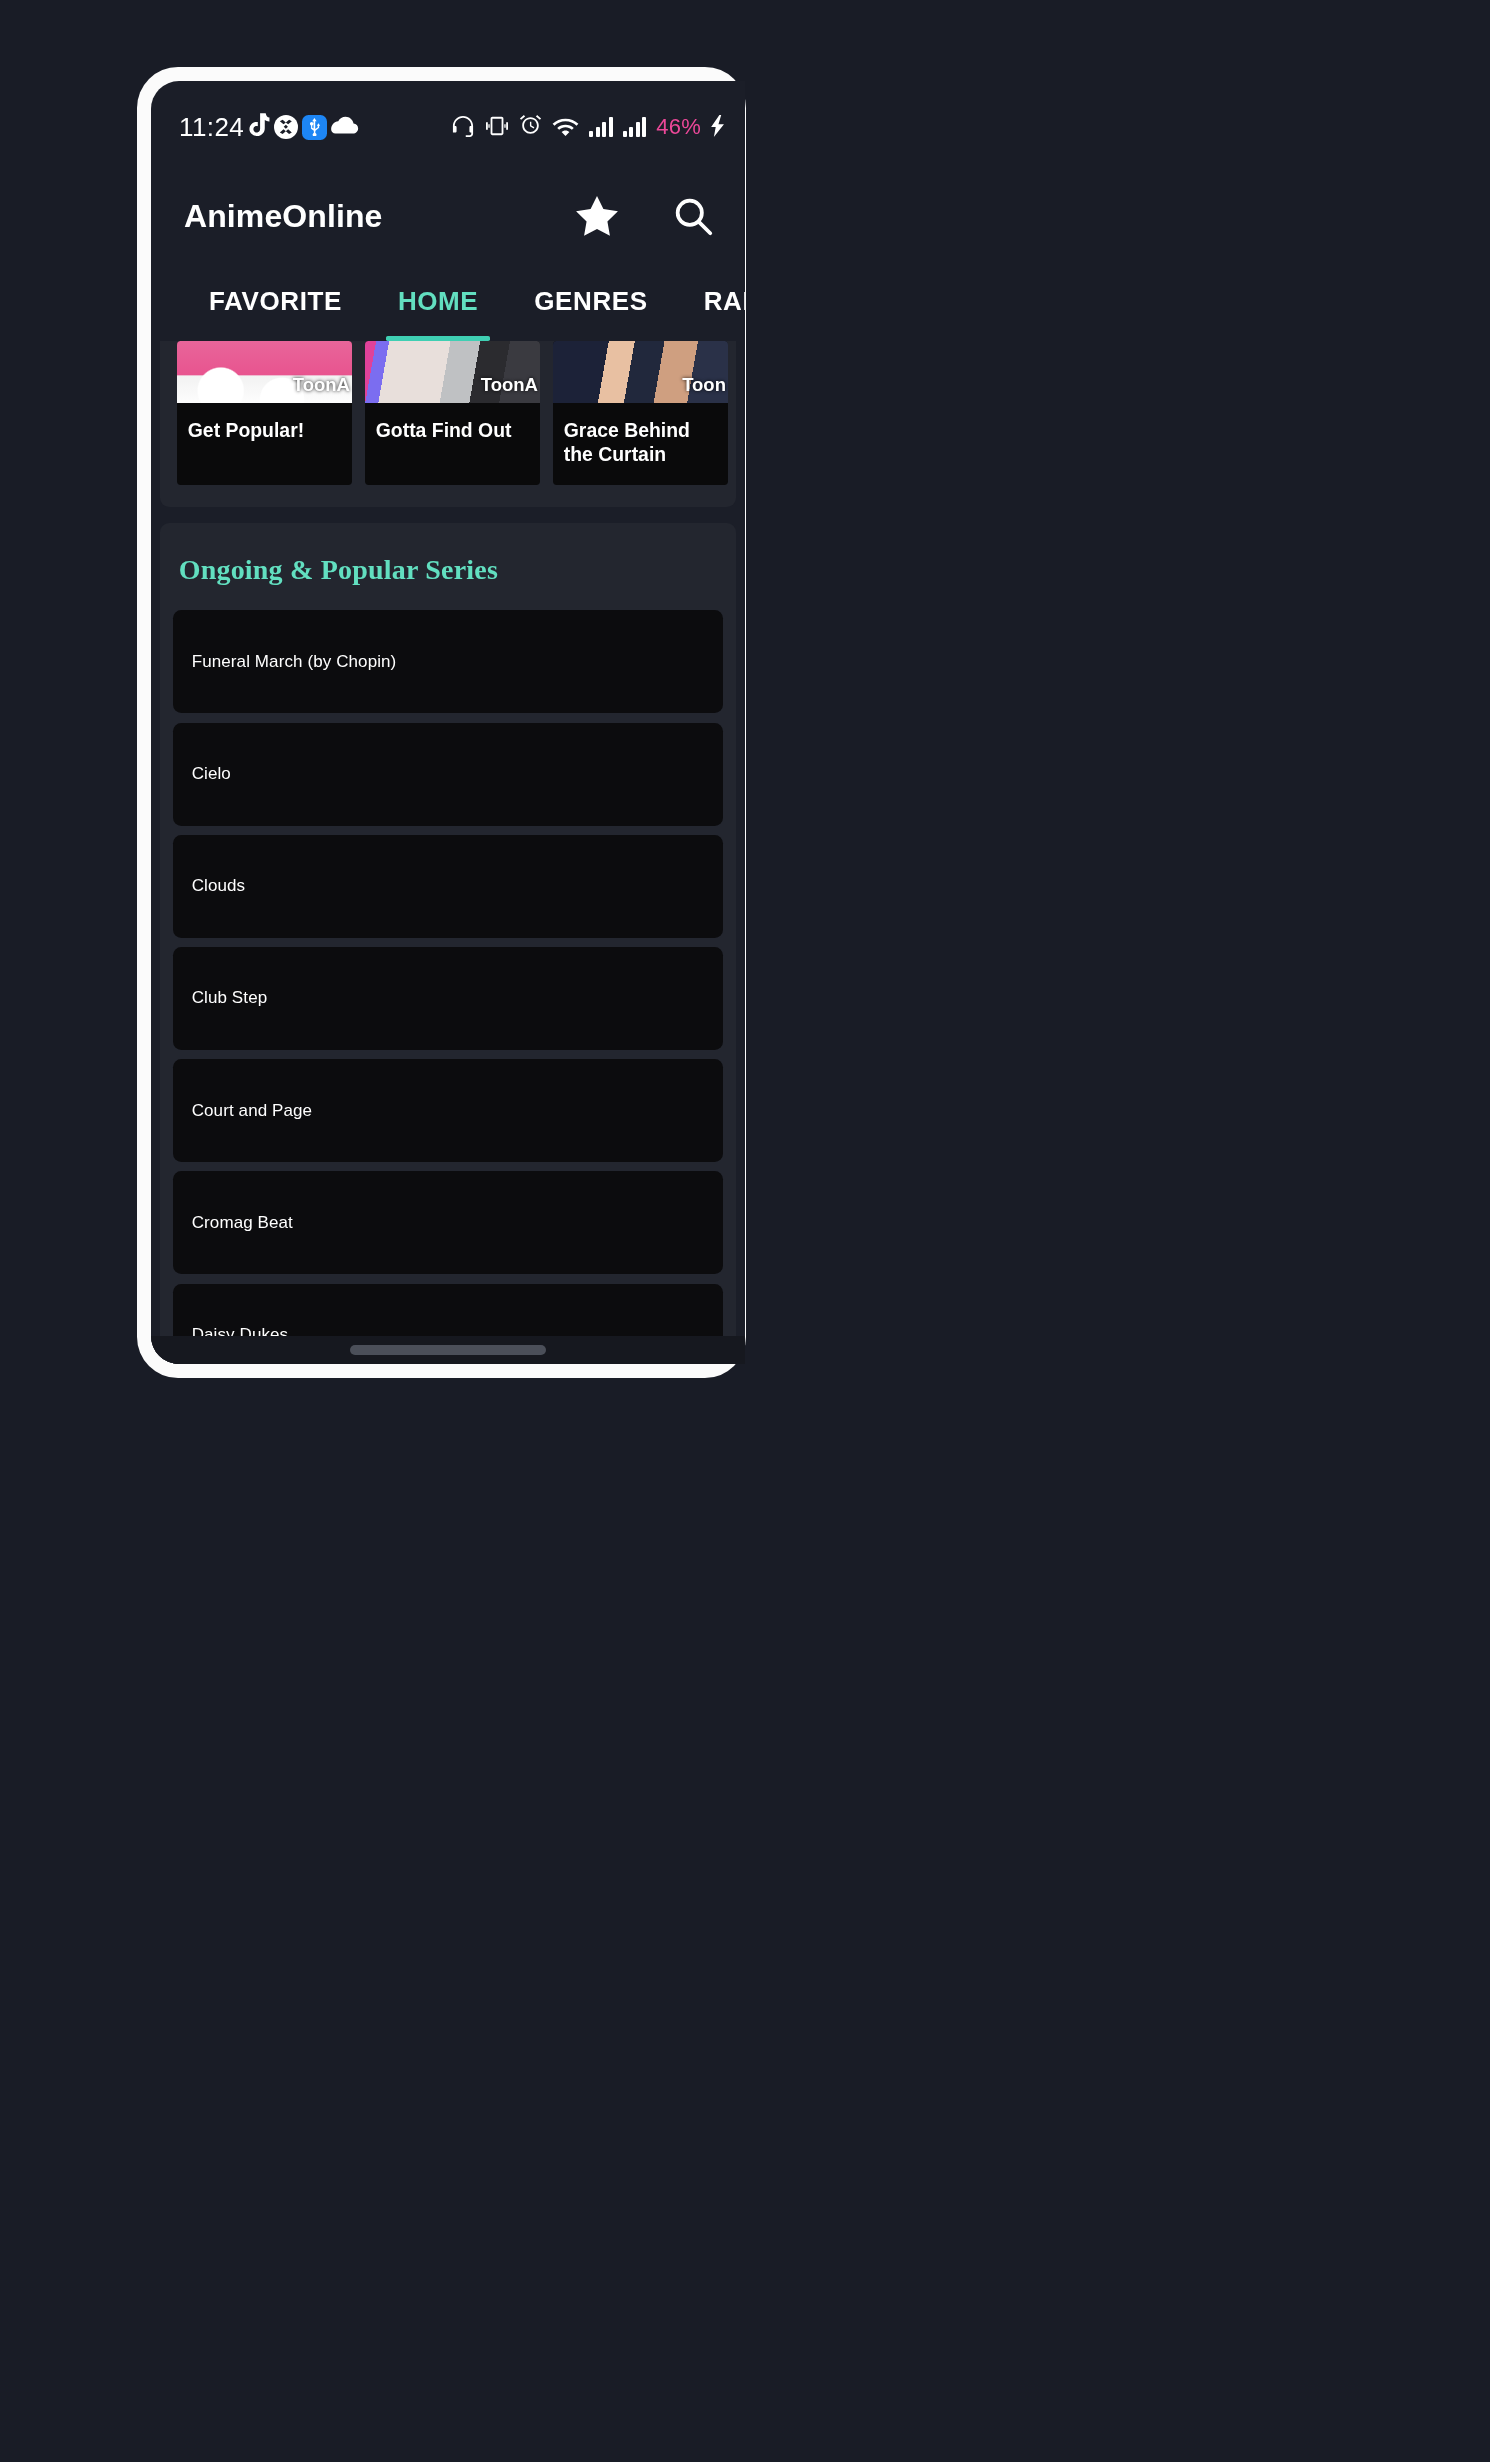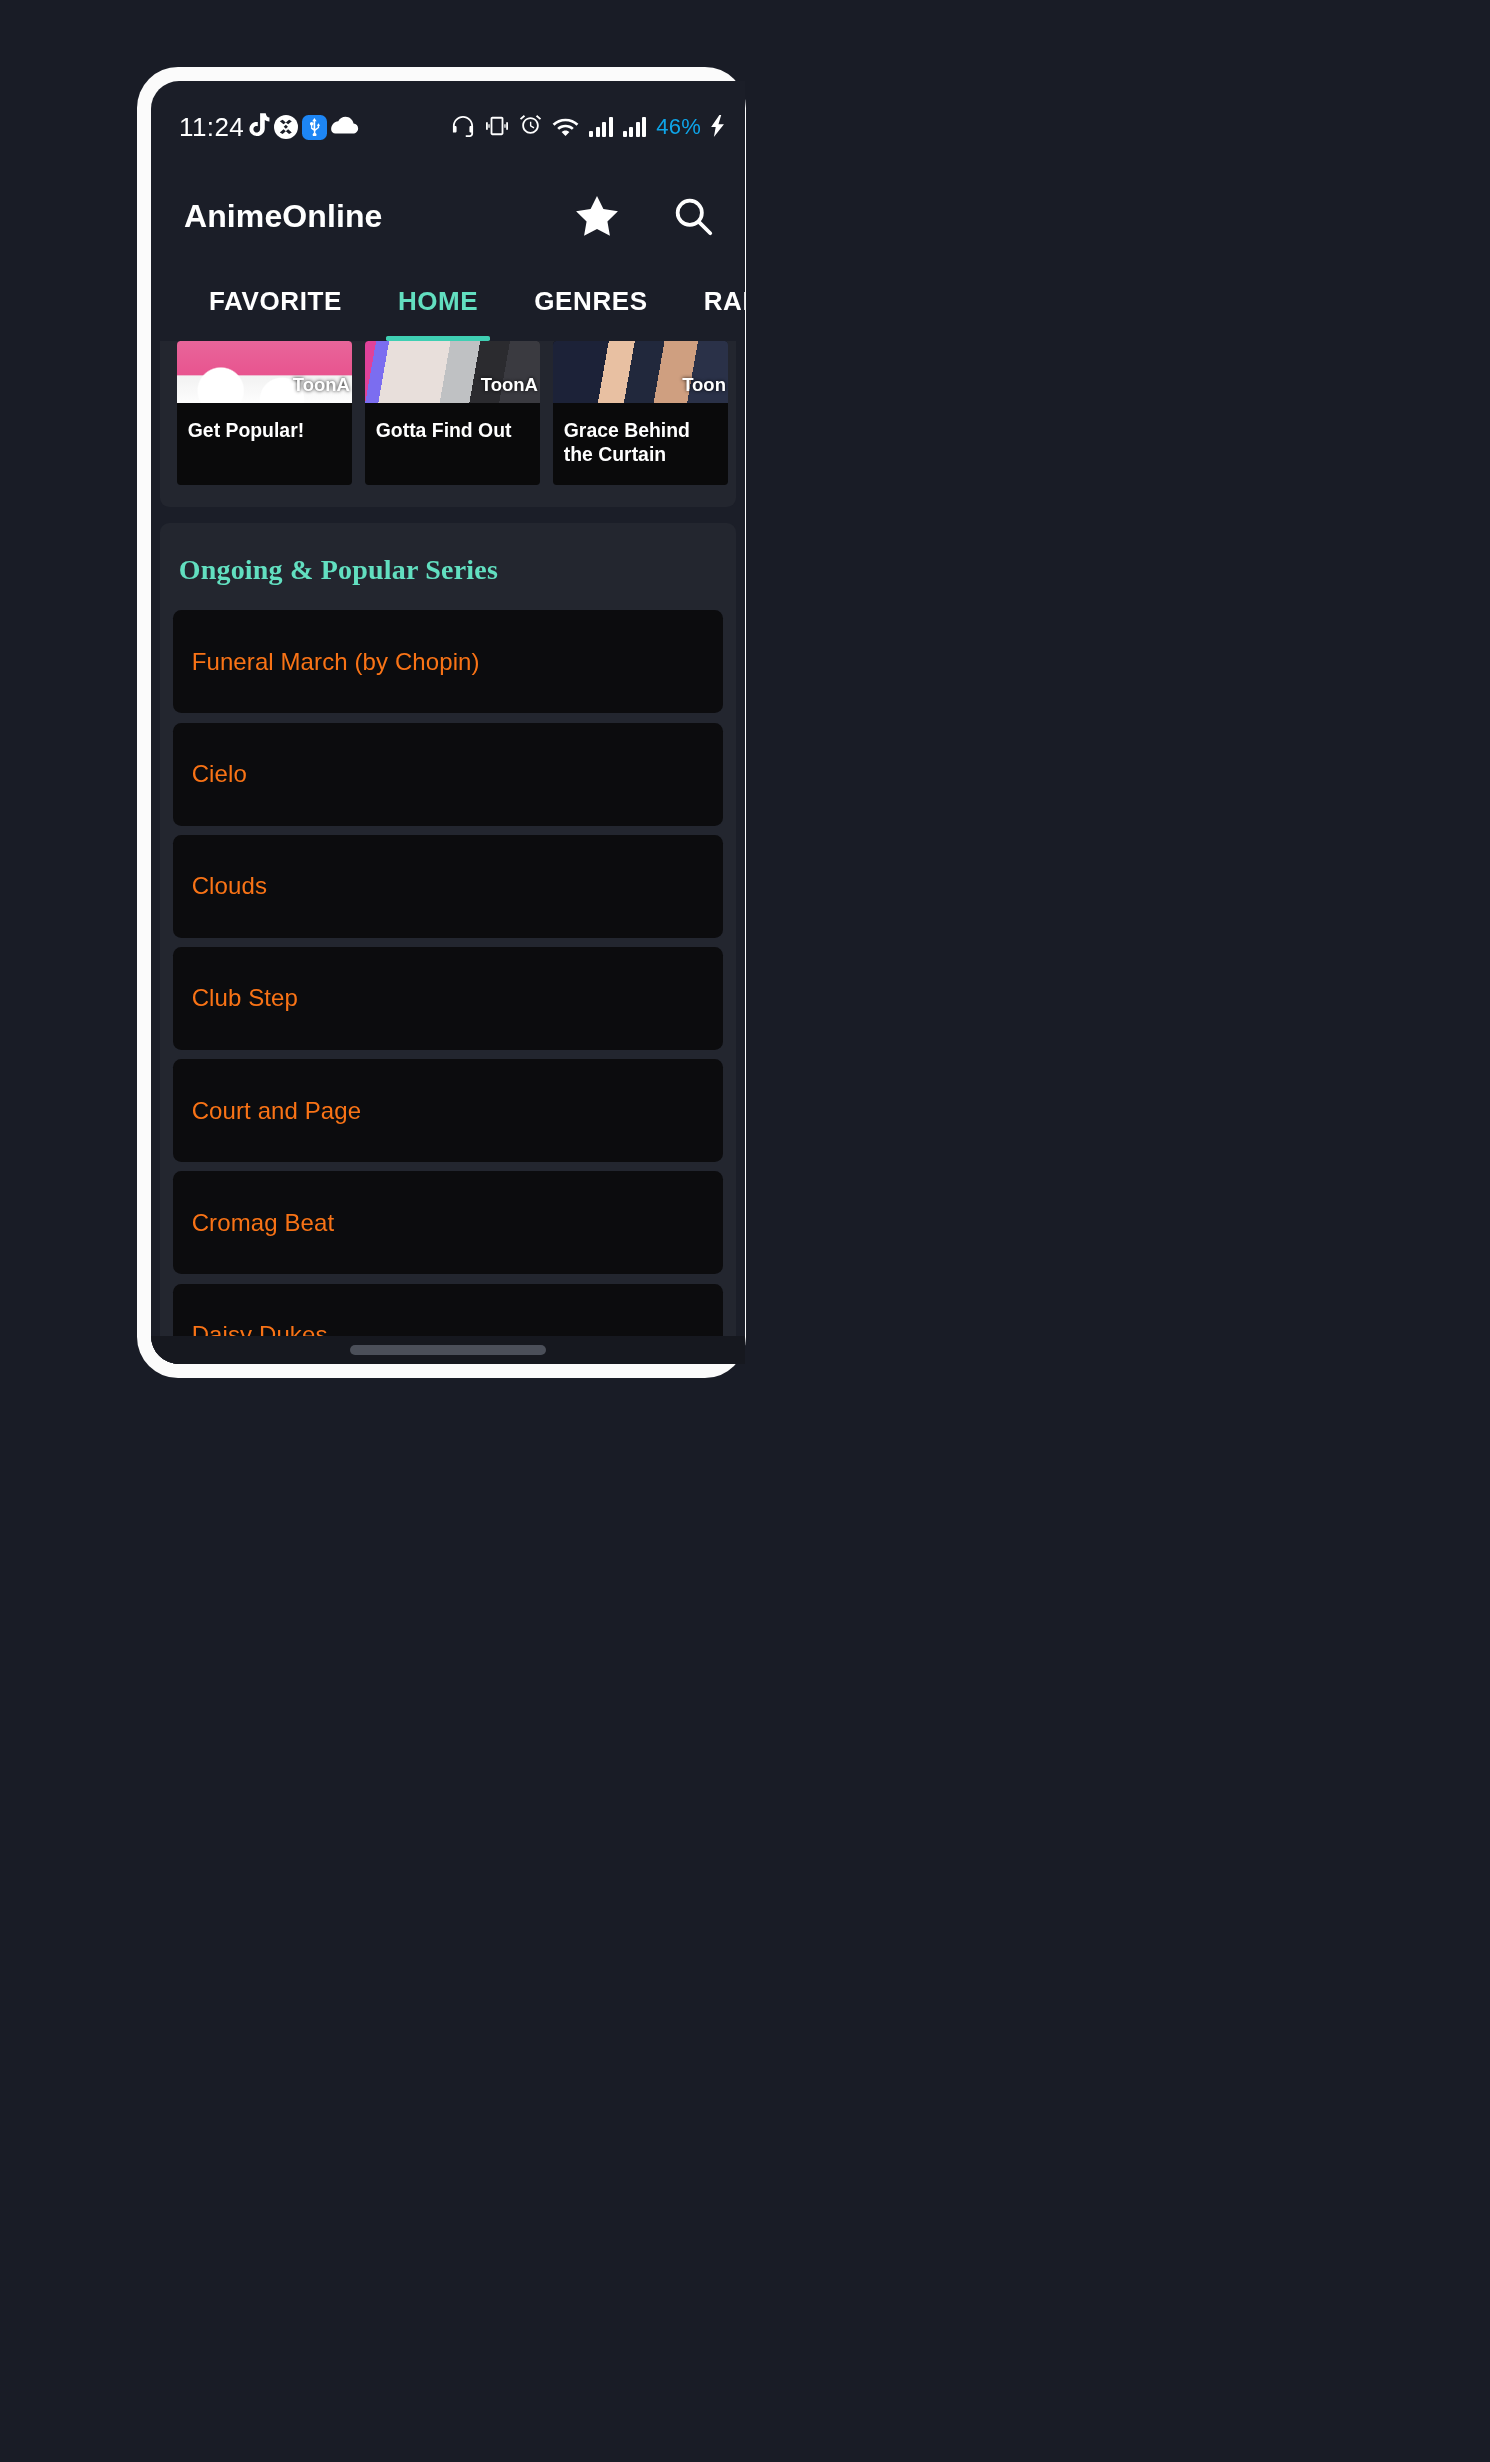--- a/index.html
+++ b/index.html
@@ -54,21 +54,21 @@
     width:25px; height:25px; border-radius:6.5px;
     background:#1d86f5;
     display:flex; align-items:center; justify-content:center;
   }
   .xcircle {
     width:24px; height:24px; border-radius:50%;
     background:#ffffff;
     display:flex; align-items:center; justify-content:center;
   }
   .battery-text {
-    color:#0ea5e9; font-size:22px; letter-spacing:0.2px;
+    color:#ec4899; font-size:22px; letter-spacing:0.2px;
   }
   .bars { display:flex; align-items:flex-end; gap:2.3px; height:20px; }
   .bars i { display:block; width:4.2px; background:#ffffff; border-radius:0.9px; }
   .bars i:nth-child(1){height:6.5px;}
   .bars i:nth-child(2){height:10px;}
   .bars i:nth-child(3){height:14.8px;}
   .bars i:nth-child(4){height:20px;}
 
   
   .app-bar {
@@ -192,21 +192,21 @@
   }
   .series-item {
     background:#0c0c0e;
     border-radius:8.3px;
     height:103px;
     display:flex; align-items:center;
     padding:0 18.5px;
     cursor:pointer;
   }
   .series-name {
-    color:#f97316; font-size:24px; letter-spacing:0.1px;
+    color:#ffffff; font-size:17px; letter-spacing:0.1px;
   }
 
   
   .nav-bar {
     position:absolute;
     left:0; bottom:0;
     width:100%; height:28px;
     background:#16181f;
     display:flex; align-items:center; justify-content:center;
   }

